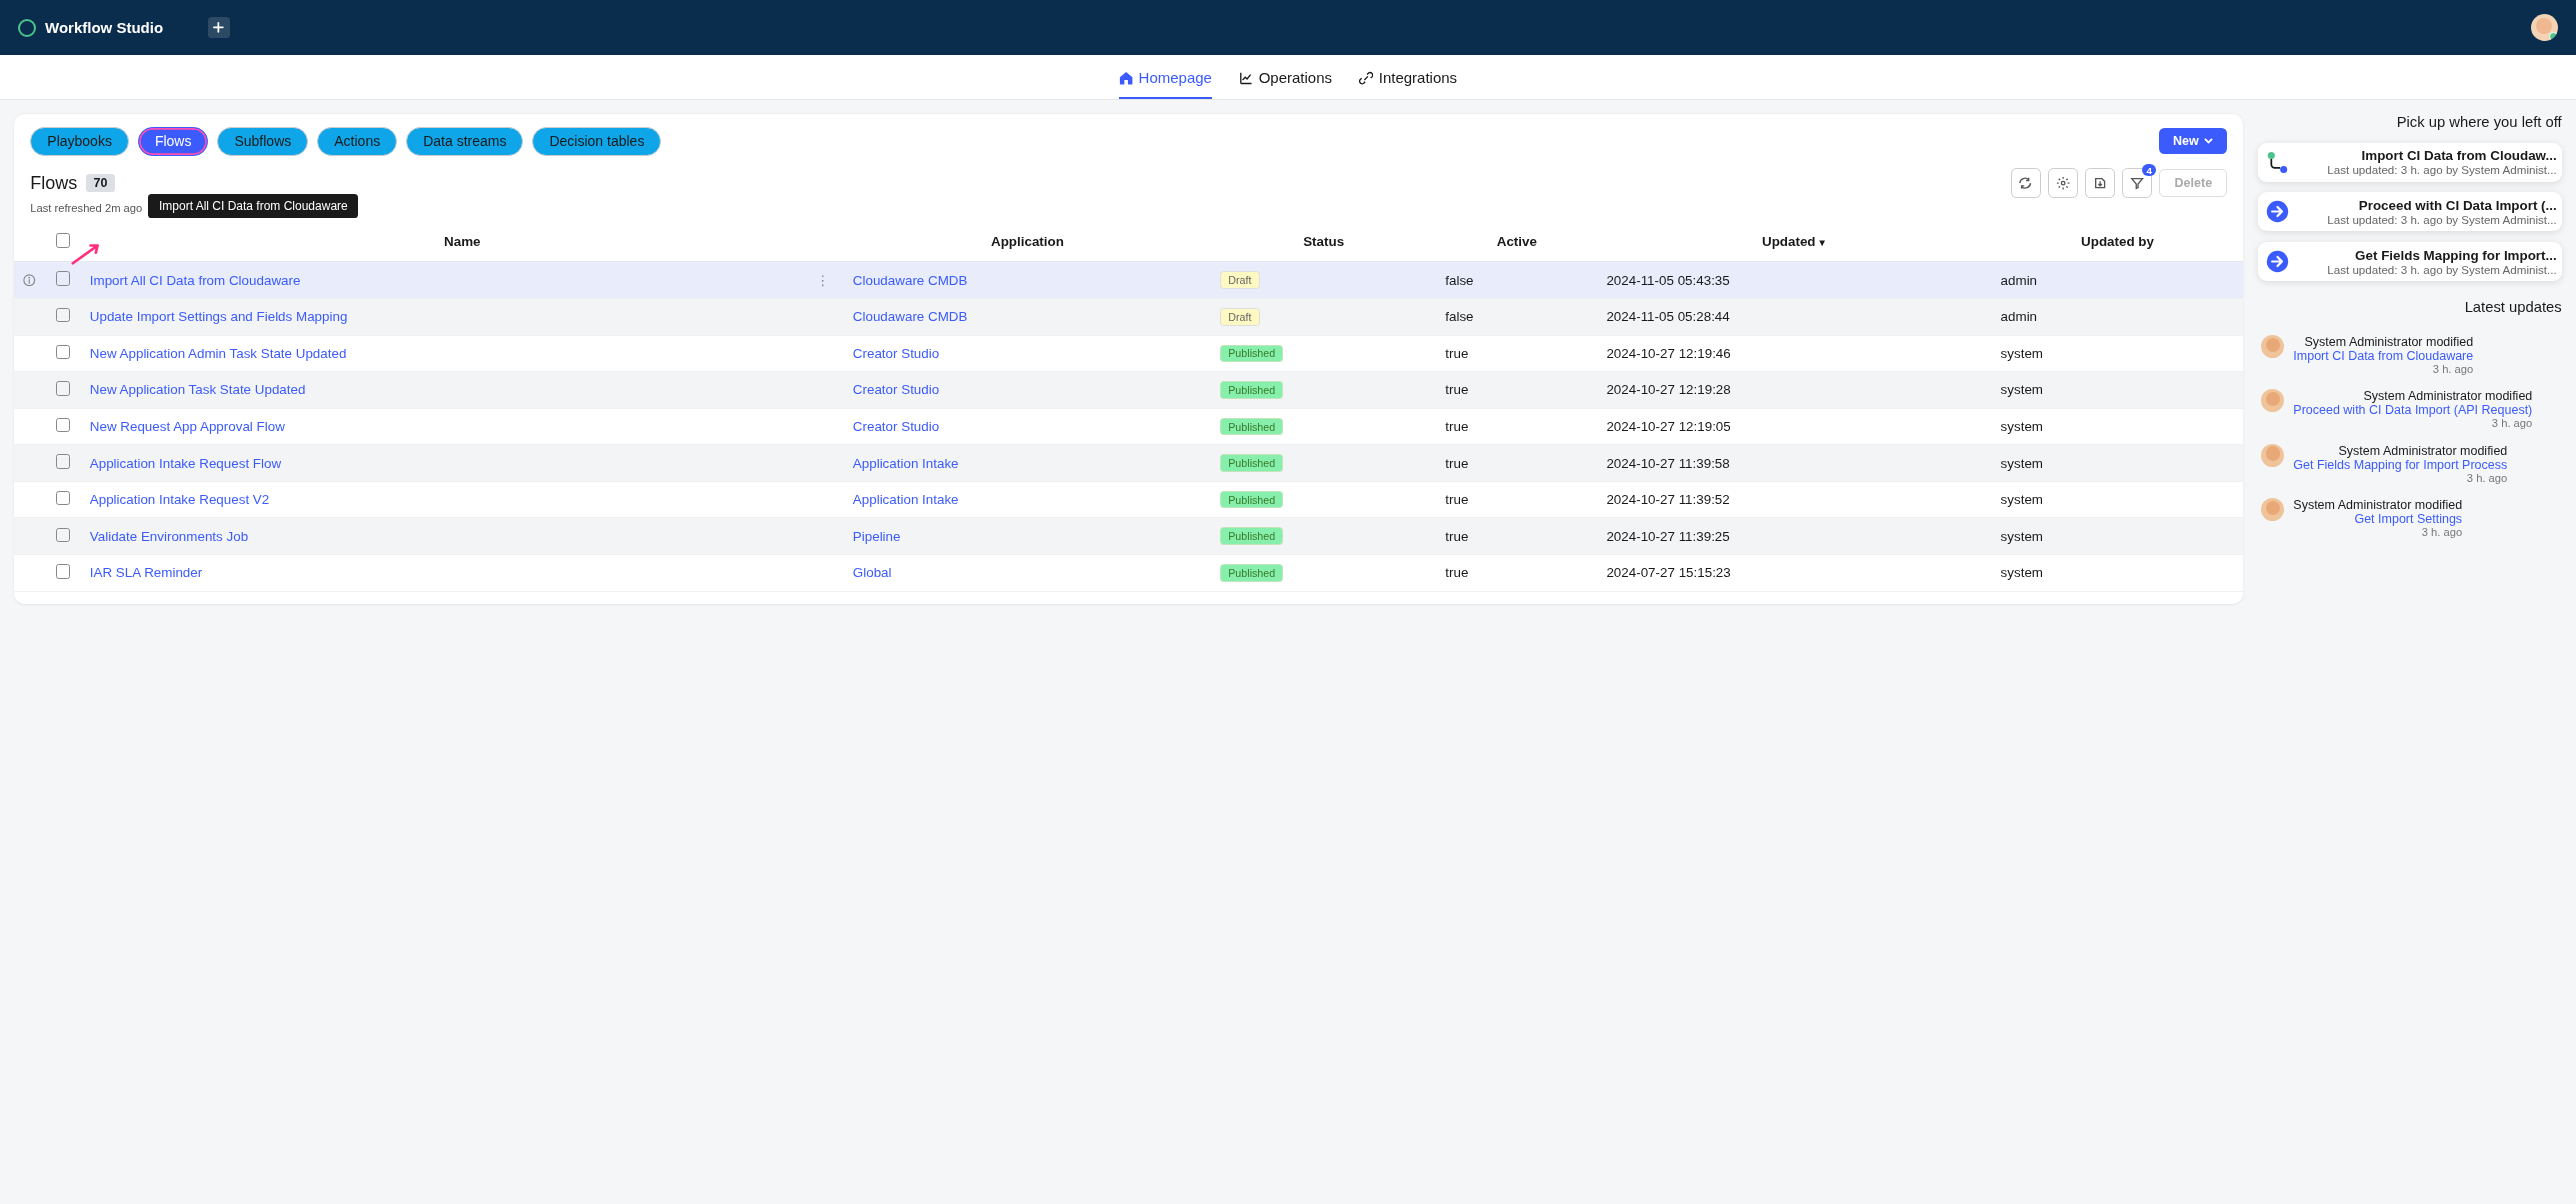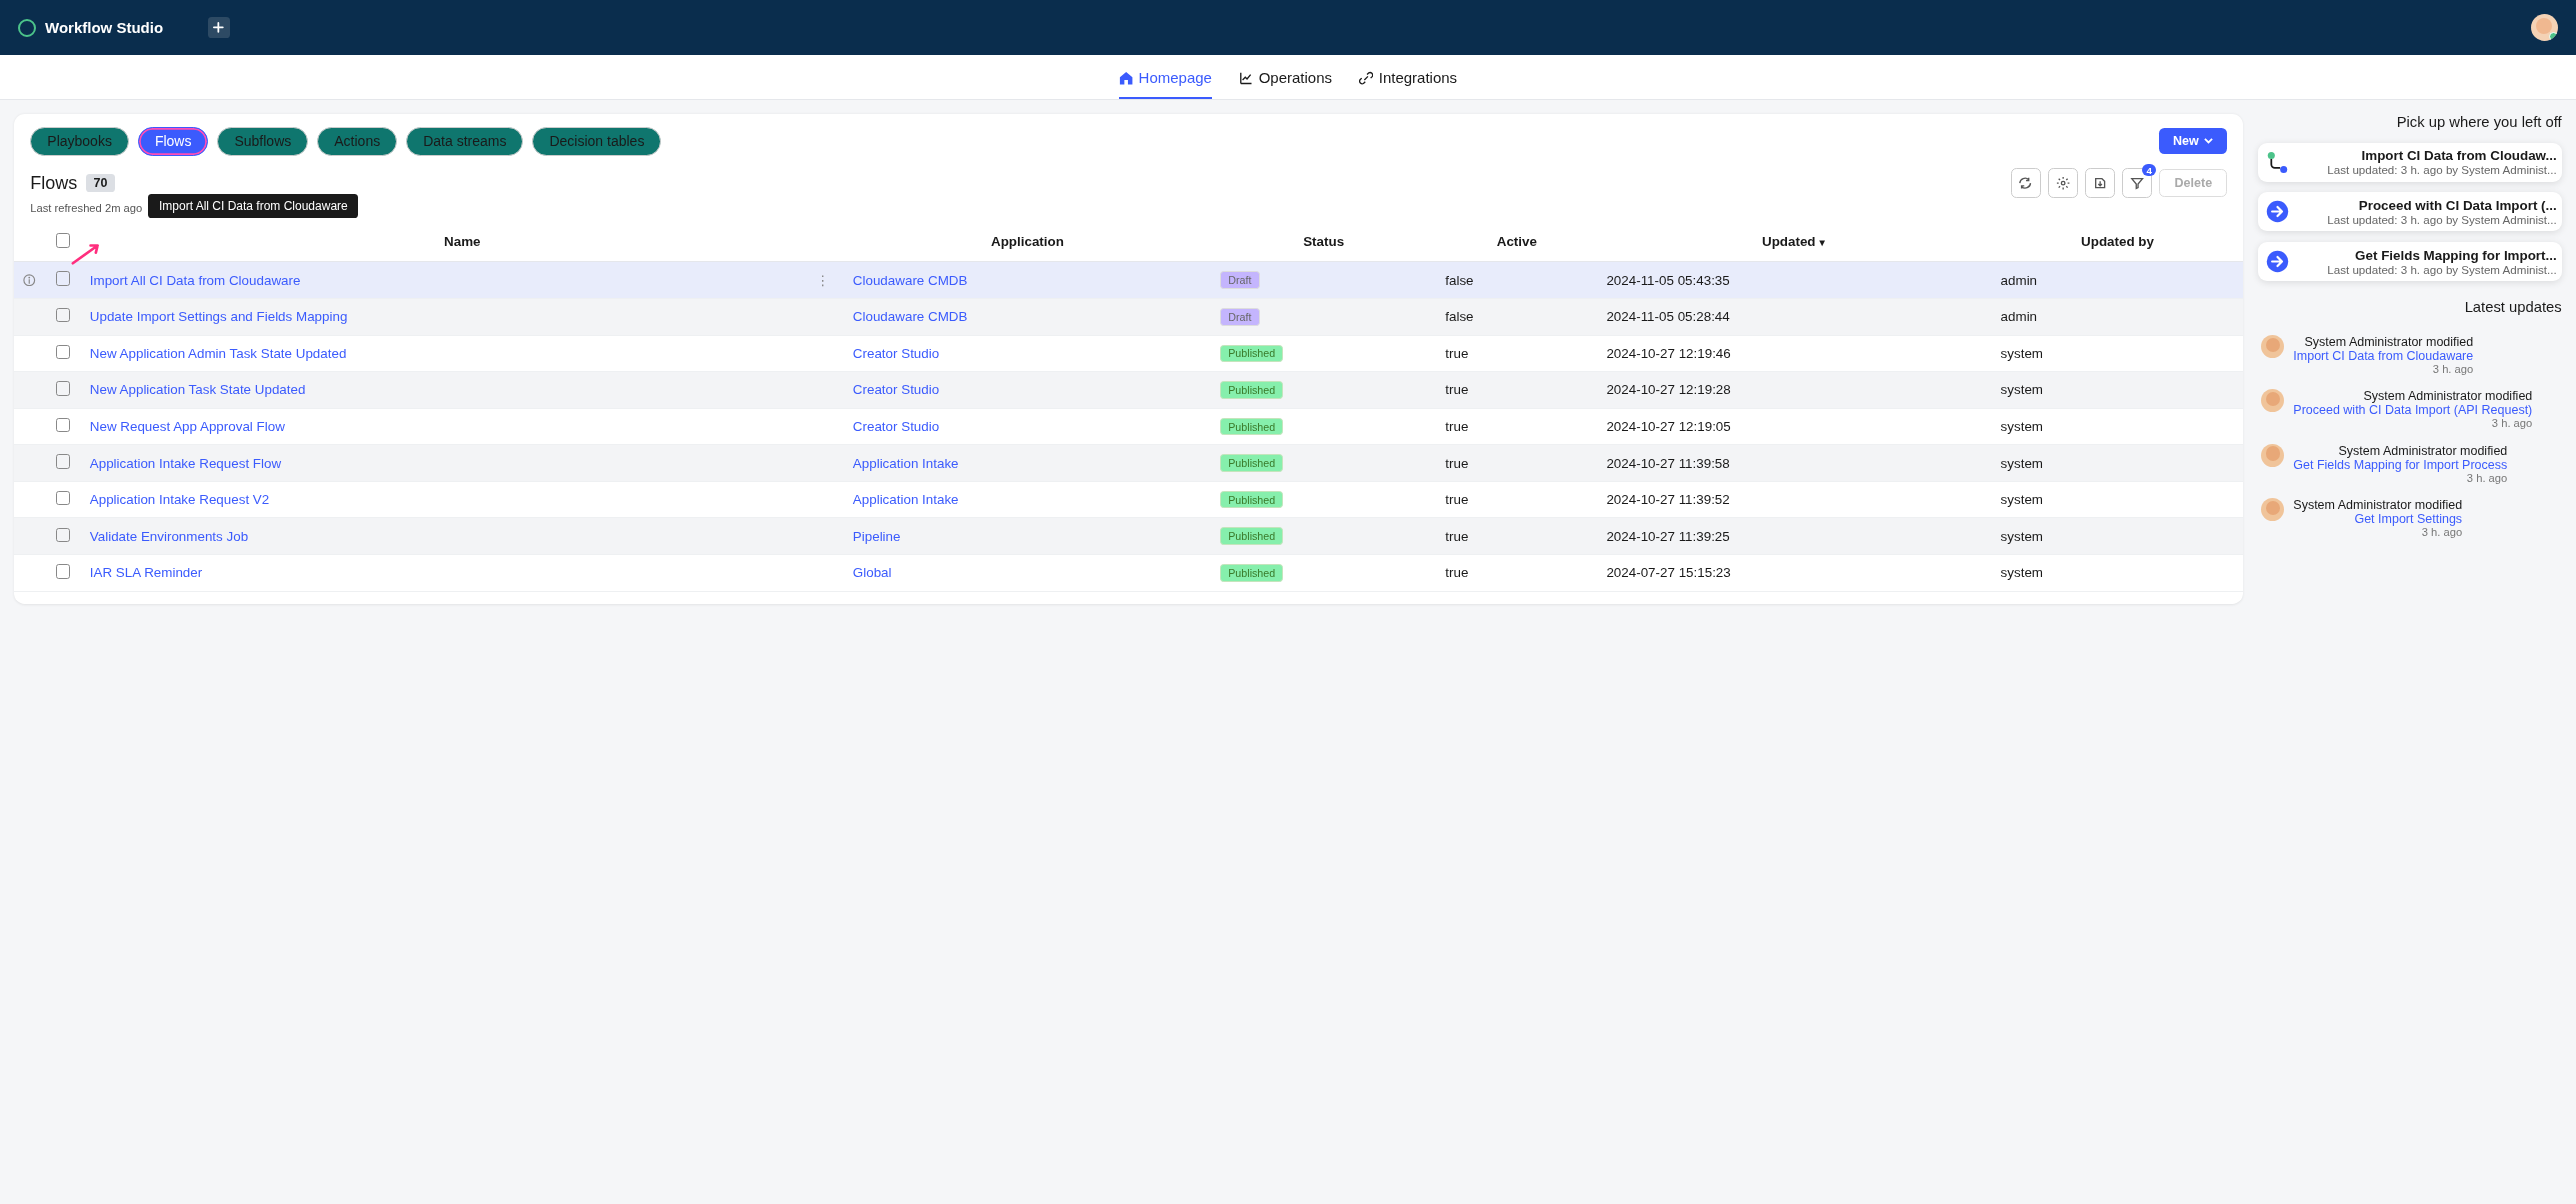--- a/index.html
+++ b/index.html
@@ -21,21 +21,21 @@
 .nav-item.active { color: #3b5bfd; border-bottom-color: #3b5bfd; }
 .nav-icon { width: 14.3px; height: 14.3px; }
 
 
 .layout { display: flex; gap: 14.3px; padding: 14.3px; }
 .main-card { flex: 1; background: #fff; border-radius: 10.7px; padding: 12.5px 0; box-shadow: 0 0.9px 2.7px rgba(0,0,0,0.08); min-width: 0; }
 .side-panel { width: 304px; flex-shrink: 0; text-align: right; }
 
 
 .pill-row { display: flex; gap: 9px; padding: 0 16px 12.5px; align-items: center; }
-.pill { padding: 5.4px 16px; border: 1.3px solid #ccc; border-radius: 894px; font-size: 14px; cursor: pointer; background: #0f766e; }
+.pill { padding: 5.4px 16px; border: 1.3px solid #ccc; border-radius: 894px; font-size: 14px; cursor: pointer; background: #0ea5e9; }
 .pill.active { background: #3b5bfd; color: #fff; border-color: #3b5bfd; box-shadow: 0 0 0 1.8px #ff4db5 inset; }
 .spacer { flex: 1; }
 .new-btn { background: #3b5bfd; color: #fff; padding: 6.3px 14.3px; border-radius: 5.4px; font-weight: 600; display: flex; align-items: center; gap: 5.4px; cursor: pointer; }
 
 
 .title-row { display: flex; align-items: center; padding: 0 16px 3.6px; gap: 9px; }
 .section-title { font-size: 18px; font-weight: 500; }
 .count-badge { background: #dcdfe4; padding: 1.8px 7.2px; border-radius: 3.6px; font-weight: 600; }
 .title-actions { margin-left: auto; display: flex; gap: 7.2px; align-items: center; }
 .icon-btn { width: 30px; height: 30px; border: 0.9px solid #ccc; border-radius: 5.4px; display: flex; align-items: center; justify-content: center; cursor: pointer; background:#fff; position: relative; }
@@ -48,21 +48,21 @@
 thead th { text-align: center; padding: 10.7px 9px; font-weight: 700; font-size: 13.4px; border-bottom: 0.9px solid #e5e7eb; }
 tbody tr { border-bottom: 0.9px solid #eef0f2; }
 tbody tr:nth-child(even) { background: #f3f4f6; }
 tbody tr.selected { background: #e8ecfb; }
 tbody td { padding: 9px 9px; vertical-align: middle; font-size: 13.4px; }
 .checkbox-cell { width: 36px; text-align: center; }
 .info-cell { width: 27px; text-align:center; color:#888; }
 .checkbox { width: 14.3px; height: 14.3px; border: 1.3px solid #888; border-radius: 2.7px; display: inline-block; }
 .link { color: #3b5bfd; cursor: pointer; }
 .status-pill { font-size: 10.7px; padding: 1.8px 7.2px; border-radius: 3.6px; display: inline-block; font-weight:500; }
-.status-draft { background: #c4b5fd; color: #666; border:0.9px solid #ddd; }
+.status-draft { background: #fef9c3; color: #666; border:0.9px solid #ddd; }
 .status-published { background: #86efac; color: #3a7a2a; border:0.9px solid #c4e5bc; }
 .row-menu { color:#888; cursor:pointer; padding:0 5.4px; }
 .sort-arrow { font-size: 9.8px; margin-left:1.8px; }
 
 
 .tooltip-box { position: absolute; background: #1a1a1a; color: #fff; padding: 5.4px 10.7px; border-radius: 3.6px; font-size: 12px; z-index: 10; white-space: nowrap; }
 
 
 .arrow-annot { position: absolute; color: #ff2e7e; font-size: 25px; z-index: 5; }
 

